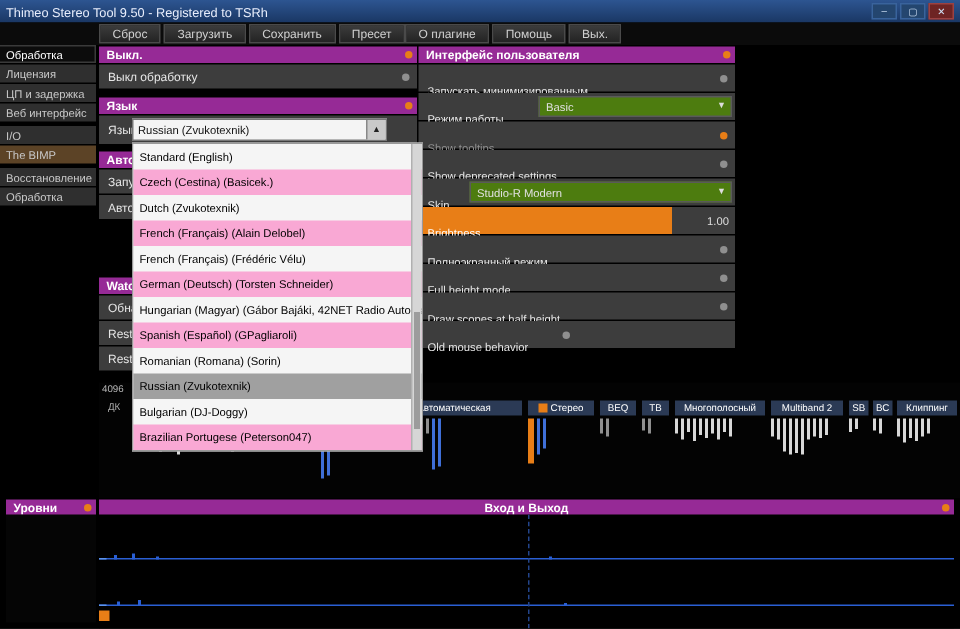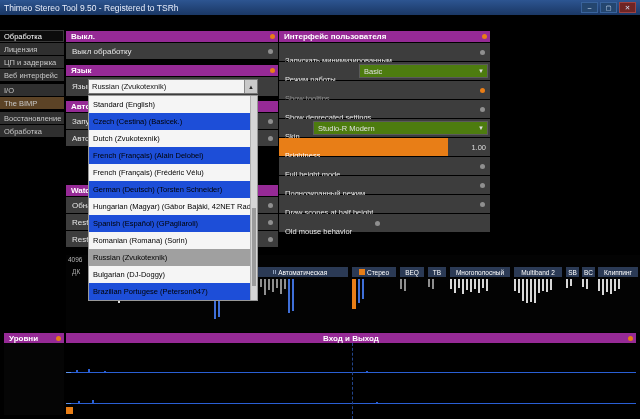--- a/index.html
+++ b/index.html
@@ -55,25 +55,25 @@
   .pos-wd-r3    { left:66px; top:231px; width:212px; }
 
   
   .combo { position:absolute; left:22px; top:2px; width:170px; height:15px; background:#f4f4f4;
     border:1px solid #777; display:flex; align-items:center; }
   .cval { flex:1; color:#111; font-size:7.5px; padding-left:3px; white-space:nowrap; overflow:hidden; }
   .cbtn { width:13px; height:100%; background:#c9c9c9; border-left:1px solid #888;
     display:flex; align-items:center; justify-content:center; color:#222; font-size:6px; }
 
   
-  .dropdown { position:absolute; left:88px; top:95px; width:170px; background:#f2f2f2;
+  .dropdown { position:absolute; left:88px; top:95px; width:194px; background:#f2f2f2;
     border:1px solid #999; z-index:20; }
   .ditem { height:17px; display:flex; align-items:center; padding-left:4px; padding-right:8px;
     font-size:7.5px; color:#000; white-space:nowrap; overflow:hidden; background:#f5f5f5; }
-  .ditem.alt { background:#1d4ed8; }
+  .ditem.alt { background:#f9a8d4; }
   .ditem.selected { background:#a0a0a0; }
   .dscroll { position:absolute; right:0; top:0; bottom:0; width:7px; background:#d6d6d6; border-left:1px solid #b0b0b0; }
   .dthumb { position:absolute; left:1px; right:1px; top:55%; height:38%; background:#9c9c9c; }
 
   
   .pos-ui-h { left:279px; top:31px; width:211px; }
   .uirows { position:absolute; left:279px; top:43px; width:211px; }
   .uirow { position:relative; height:18px; margin-bottom:1px; background:#3d3d3d;
     display:flex; align-items:center; font-size:7.5px; color:#e6e6e6; }
   .uirow .lbl { padding-left:6px; white-space:nowrap; overflow:hidden;margin-top:17px; }
@@ -124,20 +124,33 @@
 
   <div class="titlebar">
     <span class="title">Thimeo Stereo Tool 9.50 - Registered to TSRh</span>
     <div class="winbtns">
         <div class="winbtn">–</div>
         <div class="winbtn">▢</div>
         <div class="winbtn close">✕</div>
       </div>
   </div>
 
+  <div class="toolbar">
+    <div class="tgroup tleft">
+        <div class="tbtn">Сброс</div>
+        <div class="tbtn">Загрузить</div>
+        <div class="tbtn">Сохранить</div>
+        <div class="tbtn">Пресет</div>
+      </div>
+    <div class="tgroup tright">
+        <div class="tbtn">О плагине</div>
+        <div class="tbtn">Помощь</div>
+        <div class="tbtn">Вых.</div>
+      </div>
+  </div>
 
   <div class="sidebar">
       <div class="stab selected">Обработка</div>
       <div class="stab">Лицензия</div>
       <div class="stab">ЦП и задержка</div>
       <div class="stab">Веб интерфейс</div>
       <div class="stab gap">I/O</div>
       <div class="stab brown">The BIMP</div>
       <div class="stab gap">Восстановление</div>
       <div class="stab">Обработка</div>
@@ -223,25 +236,25 @@
           <span class="selarrow">▼</span>
         </div>
       </div>
       <div class="uirow">
         <div class="sliderfill" style="width: 80%;">
           <span class="lbl">Brightness</span>
         </div>
         <span class="sliderval">1.00</span>
       </div>
       <div class="uirow">
+        <span class="lbl">Полноэкранный режим</span>
+        <span class="rdot"></span>
+      </div>
+      <div class="uirow">
         <span class="lbl">Full height mode</span>
-        <span class="rdot"></span>
-      </div>
-      <div class="uirow">
-        <span class="lbl">Полноэкранный режим</span>
         <span class="rdot"></span>
       </div>
       <div class="uirow">
         <span class="lbl">Draw scopes at half height</span>
         <span class="rdot"></span>
       </div>
       <div class="uirow">
         <div class="half">
           <span class="lbl">Old mouse behavior</span>
           <span class="rdot"></span>

